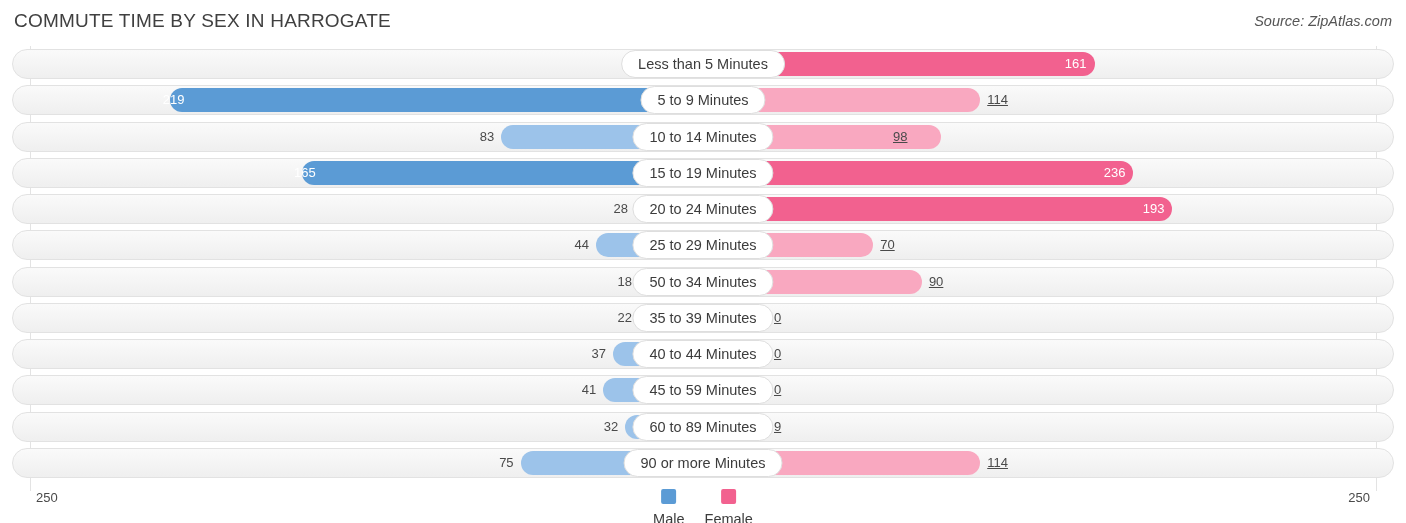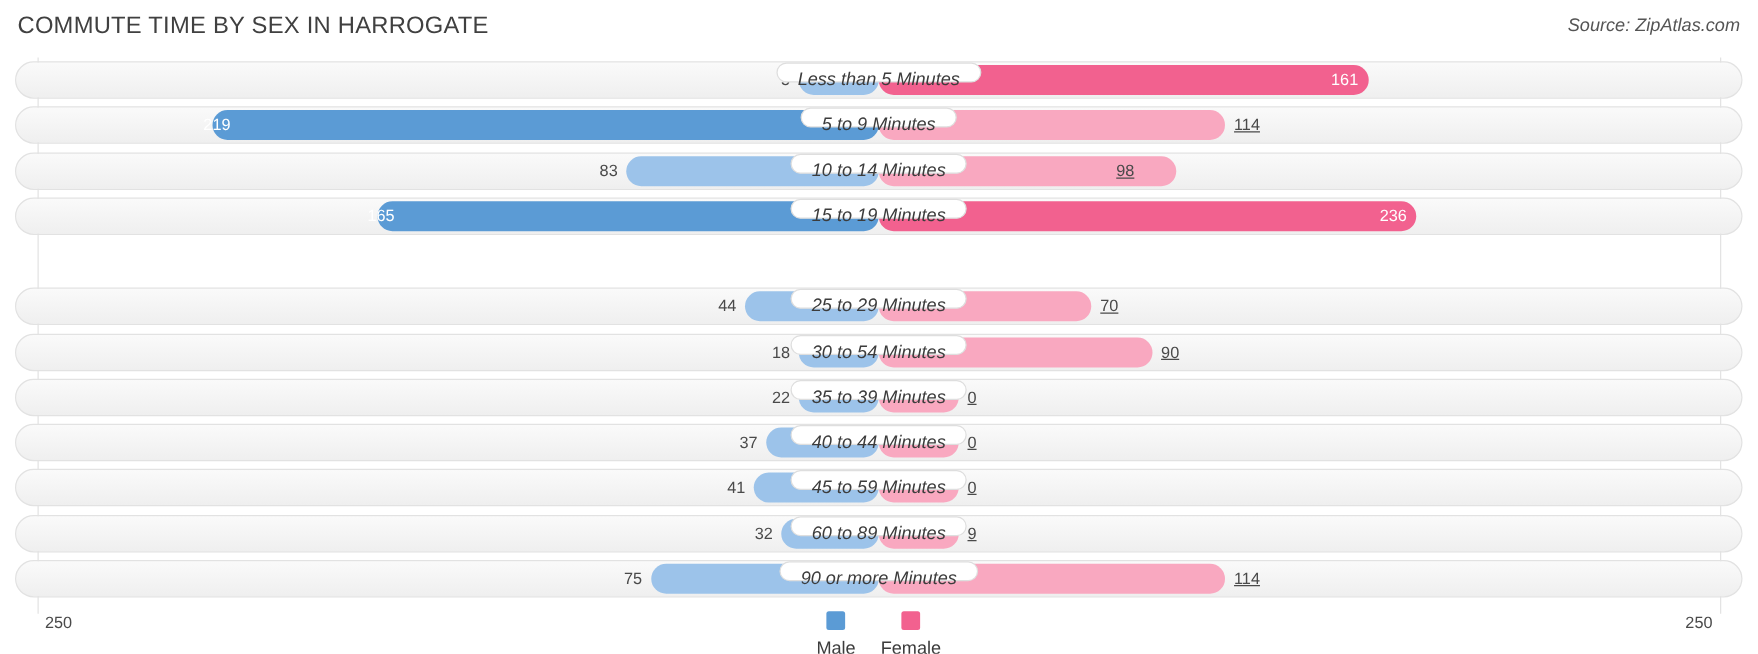--- a/index.html
+++ b/index.html
@@ -93,31 +93,30 @@
   .bar-value.inside  { color: #ffffff; }
 
   .male-value.outside  { text-align: right; }
   .female-value.outside{ text-align: center; text-decoration: underline; }
 
   .label-pill {
     position: absolute;
     left: 50%;
     transform: translateX(-50%);
     top: 1px;
-    height: 16px;
+    height: 28px;
     line-height: 27px;
     padding: 0 16px;
     background: #ffffff;
     border: 1px solid #dedede;
     border-radius: 14px;
     font-size: 14.5px;
     color: #3c3c3c;
     white-space: nowrap;
     z-index: 4;
-    font-style: italic;
   }
 
   
   .footer {
     position: absolute;
     left: 0;
     top: 486px;
     width: 1406px;
     height: 37px;
   }
@@ -190,35 +189,43 @@
       <div class="label-pill">10 to 14 Minutes</div>
     </div>
     <div class="row" style="top: 111.75px;">
       <div class="track"></div>
       <div class="bar male" style="width: 401.28px; background: rgb(91, 155, 213);"></div>
       <div class="bar-value male-value inside" style="right: 1078.28px; text-align: left;">165</div>
       <div class="bar female" style="width: 430.464px; background: rgb(242, 97, 143);"></div>
       <div class="bar-value female-value inside" style="left: 1081.46px; width: 32px; text-align: right;">236</div>
       <div class="label-pill">15 to 19 Minutes</div>
     </div>
+    <div class="row" style="top: 148px;">
+      <div class="track"></div>
+      <div class="bar male" style="width: 68.096px; background: rgb(156, 195, 234);"></div>
+      <div class="bar-value male-value outside" style="right: 766.096px;">28</div>
+      <div class="bar female" style="width: 469.376px; background: rgb(242, 97, 143);"></div>
+      <div class="bar-value female-value inside" style="left: 1120.38px; width: 32px; text-align: right;">193</div>
+      <div class="label-pill">20 to 24 Minutes</div>
+    </div>
     <div class="row" style="top: 184.25px;">
       <div class="track"></div>
       <div class="bar male" style="width: 107.008px; background: rgb(156, 195, 234);"></div>
       <div class="bar-value male-value outside" style="right: 805.008px;">44</div>
       <div class="bar female" style="width: 170.24px; background: rgb(249, 168, 192);"></div>
       <div class="bar-value female-value outside" style="left: 868.24px;">70</div>
       <div class="label-pill">25 to 29 Minutes</div>
     </div>
     <div class="row" style="top: 220.5px;">
       <div class="track"></div>
       <div class="bar male" style="width: 64px; background: rgb(156, 195, 234);"></div>
       <div class="bar-value male-value outside" style="right: 762px;">18</div>
       <div class="bar female" style="width: 218.88px; background: rgb(249, 168, 192);"></div>
       <div class="bar-value female-value outside" style="left: 916.88px;">90</div>
-      <div class="label-pill">30 to 54 Minutes</div>
+      <div class="label-pill">50 to 34 Minutes</div>
     </div>
     <div class="row" style="top: 256.75px;">
       <div class="track"></div>
       <div class="bar male" style="width: 64px; background: rgb(156, 195, 234);"></div>
       <div class="bar-value male-value outside" style="right: 762px;">22</div>
       <div class="bar female" style="width: 64px; background: rgb(249, 168, 192);"></div>
       <div class="bar-value female-value outside" style="left: 762px;">0</div>
       <div class="label-pill">35 to 39 Minutes</div>
     </div>
     <div class="row" style="top: 293px;">

